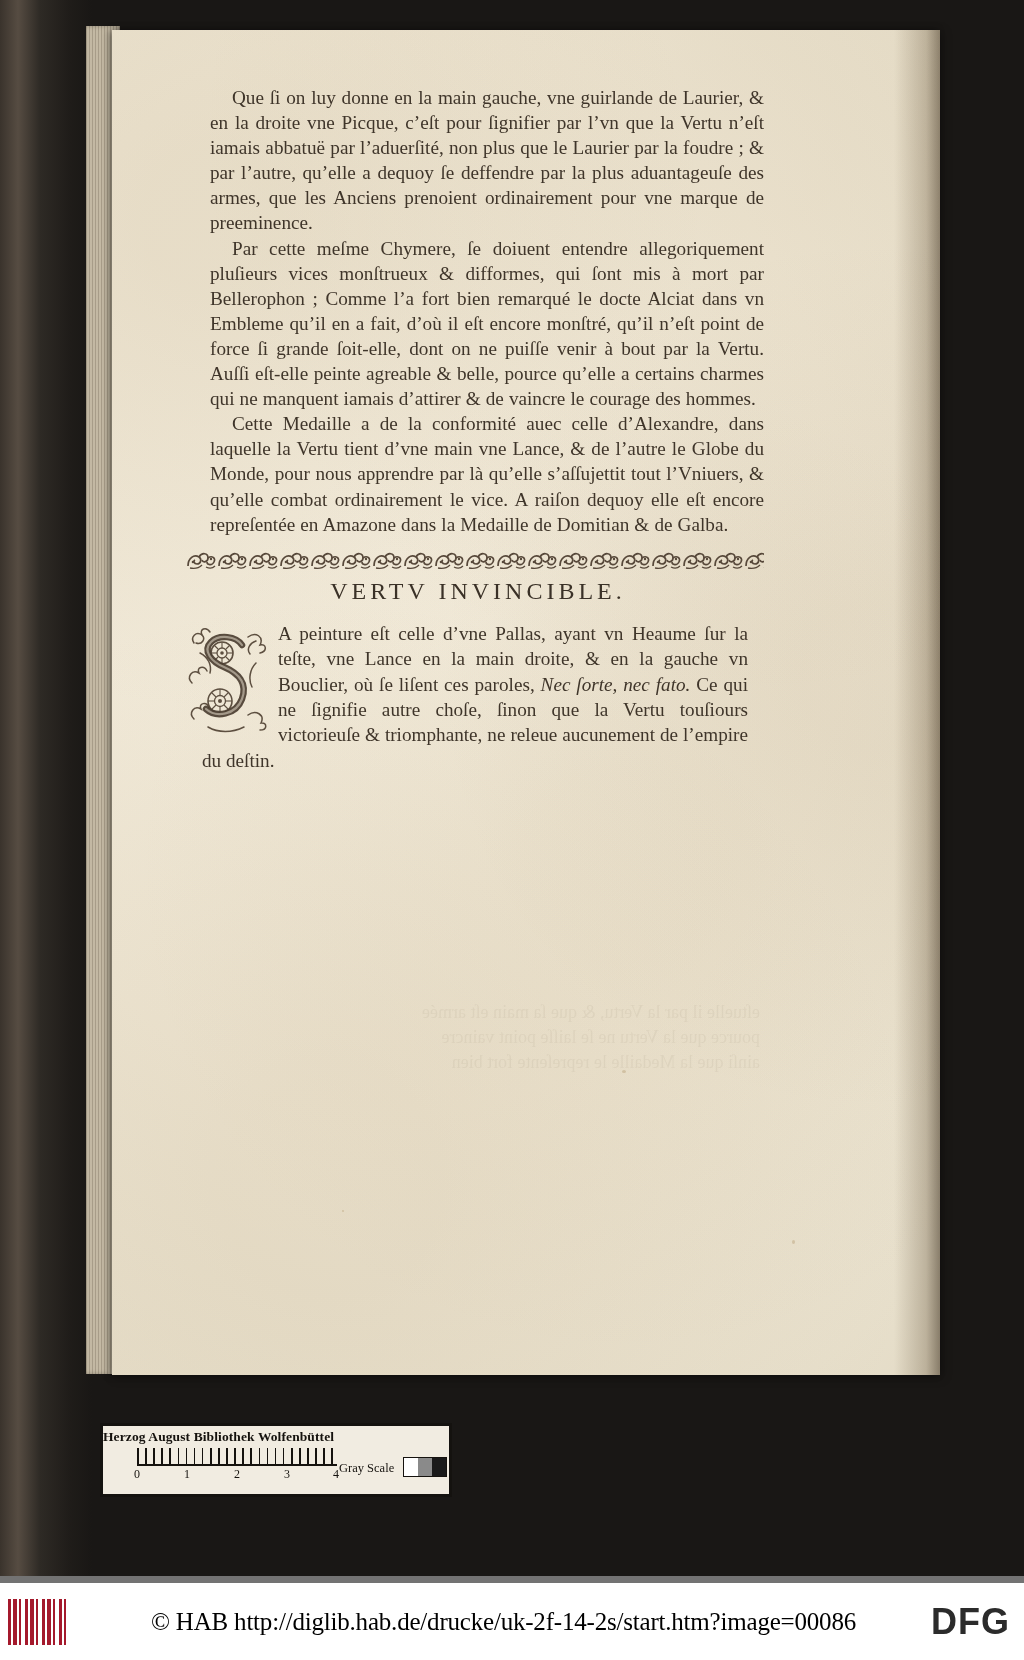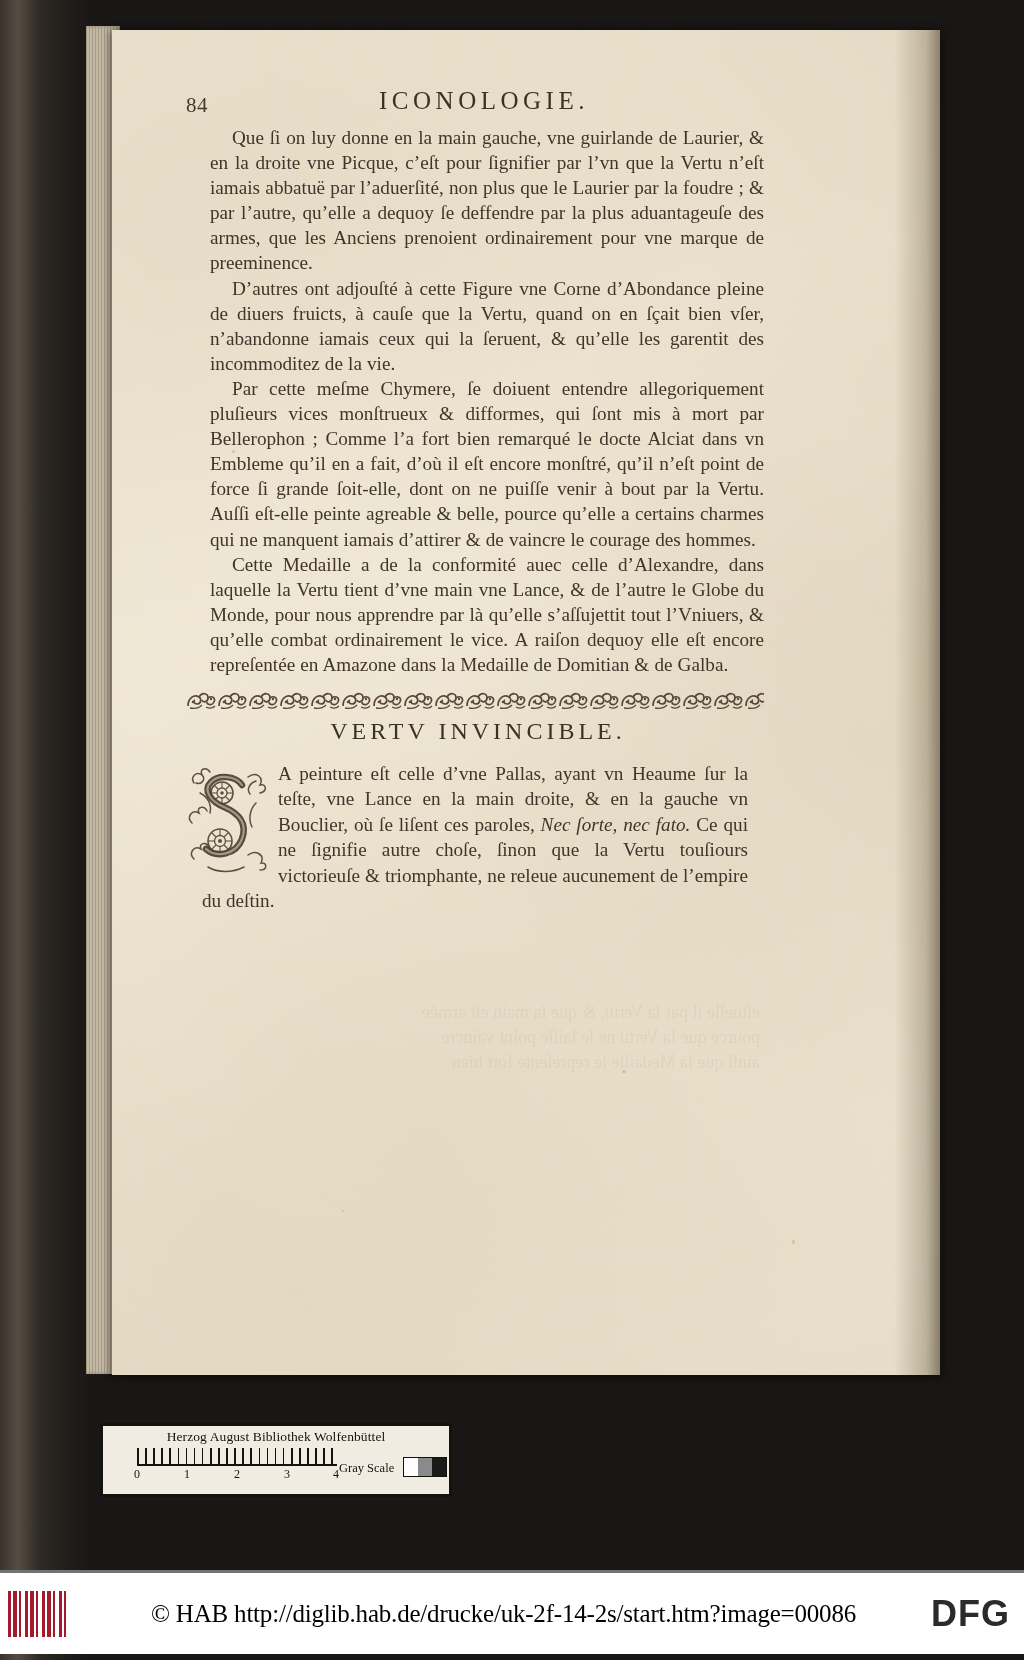--- a/index.html
+++ b/index.html
@@ -181,23 +181,23 @@
   .colorcard {
     position: absolute;
     left: 100px; top: 1423px;
     width: 352px; height: 74px;
     background: #f1ece1;
     border: 3px solid #14120f;
     z-index: 6;
     font-family: "Liberation Serif", serif;
   }
   .cc-title {
-    text-align: center;
+    text-align: left;
     font-size: 13.5px;
-    font-weight: normal;
+    font-weight: bold;
     color: #15120e;
     margin-top: 3px;
     letter-spacing: .1px;
   }
   .cc-body { position: relative; height: 48px; }
   .cc-ruler {
     position: absolute; left: 34px; top: 3px;
     width: 200px; height: 18px;
     background: repeating-linear-gradient(90deg,
       #15120e 0px, #15120e 1.6px, rgba(0,0,0,0) 1.6px, rgba(0,0,0,0) 8.1px);
@@ -220,24 +220,24 @@
     position:absolute; left: 300px; top: 12px;
     width: 44px; height: 20px;
     border:1px solid #15120e;
     display:flex;
   }
   .cc-patches i { display:block; height:100%; flex:1 1 0; }
 
   
   .footer {
     position:absolute;
-    left:0; bottom:6px;
+    left:0; bottom:0;
     width:1024px; height:84px;
     background:#ffffff;
-    border-top: 3px solid #737373;
+    border-top: 7px solid #737373;
     z-index: 8;
     display:flex;
     align-items:center;
   }
   .footer-barcode {
     width: 58px; height: 46px;
     margin-left: 8px;
     background: repeating-linear-gradient(90deg,
       #a4192c 0px, #a4192c 3px, #ffffff 3px, #ffffff 5px,
       #a4192c 5px, #a4192c 9px, #ffffff 9px, #ffffff 11px,
@@ -293,27 +293,22 @@
 </div>
 
 <div class="showthrough">
   eſtuelle il par la Vertu, &amp; que ſa main eſt armée<br>
   pource que la Vertu ne ſe laiſſe point vaincre<br>
   ainſi que la Medaille le repreſente fort bien
 </div>
 
 <div class="textblock">
 
-  <div class="headline">
-    <span class="folio">84</span>
-    <div class="running-title">ICONOLOGIE.</div>
-  </div>
 
   <p class="body indent">Que ſi on luy donne en la main gauche, vne guirlande de Laurier, &amp; en la droite vne Picque, c’eſt pour ſignifier par l’vn que la Vertu n’eſt iamais abbatuë par l’aduerſité, non plus que le Laurier par la foudre ; &amp; par l’autre, qu’elle a dequoy ſe deffendre par la plus aduantageuſe des armes, que les Anciens prenoient ordinairement pour vne marque de preeminence.</p>
-  <p class="body indent">D’autres ont adjouſté à cette Figure vne Corne d’Abondance pleine de diuers fruicts, à cauſe que la Vertu, quand on en ſçait bien vſer, n’abandonne iamais ceux qui la ſeruent, &amp; qu’elle les garentit des incommoditez de la vie.</p>
   <p class="body indent">Par cette meſme Chymere, ſe doiuent entendre allegoriquement pluſieurs vices monſtrueux &amp; difformes, qui ſont mis à mort par Bellerophon ; Comme l’a fort bien remarqué le docte Alciat dans vn Embleme qu’il en a fait, d’où il eſt encore monſtré, qu’il n’eſt point de force ſi grande ſoit-elle, dont on ne puiſſe venir à bout par la Vertu. Auſſi eſt-elle peinte agreable &amp; belle, pource qu’elle a certains charmes qui ne manquent iamais d’attirer &amp; de vaincre le courage des hommes.</p>
   <p class="body indent">Cette Medaille a de la conformité auec celle d’Alexandre, dans laquelle la Vertu tient d’vne main vne Lance, &amp; de l’autre le Globe du Monde, pour nous apprendre par là qu’elle s’aſſujettit tout l’Vniuers, &amp; qu’elle combat ordinairement le vice. A raiſon dequoy elle eſt encore repreſentée en Amazone dans la Medaille de Domitian &amp; de Galba.</p>
 
   <div class="fleuron-rule">
     <svg viewBox="0 0 578 22" preserveAspectRatio="none" aria-hidden="true">
       <defs>
         <g id="flu">
           <path d="M2 16 C2 8, 8 4, 13 7 C16 9, 15 14, 11 14 C8 14, 7 11, 9 10" fill="none" stroke="#57483a" stroke-width="1.7"></path>
           <path d="M13 7 C16 2, 22 3, 22 8 C22 12, 17 13, 16 10" fill="none" stroke="#57483a" stroke-width="1.7"></path>
           <path d="M22 8 C26 5, 30 8, 28 12 C26 16, 21 15, 21 12" fill="none" stroke="#57483a" stroke-width="1.6"></path>

